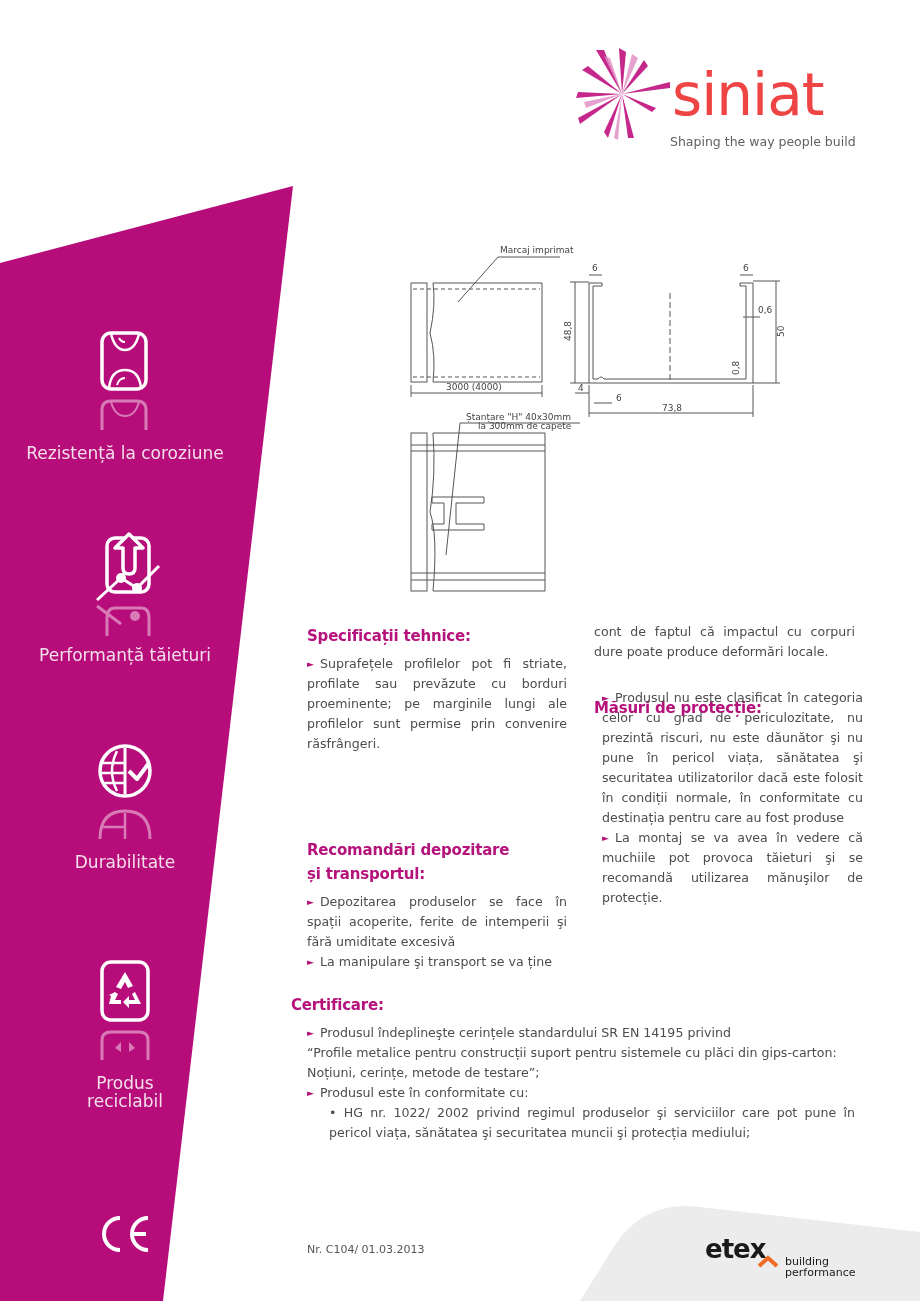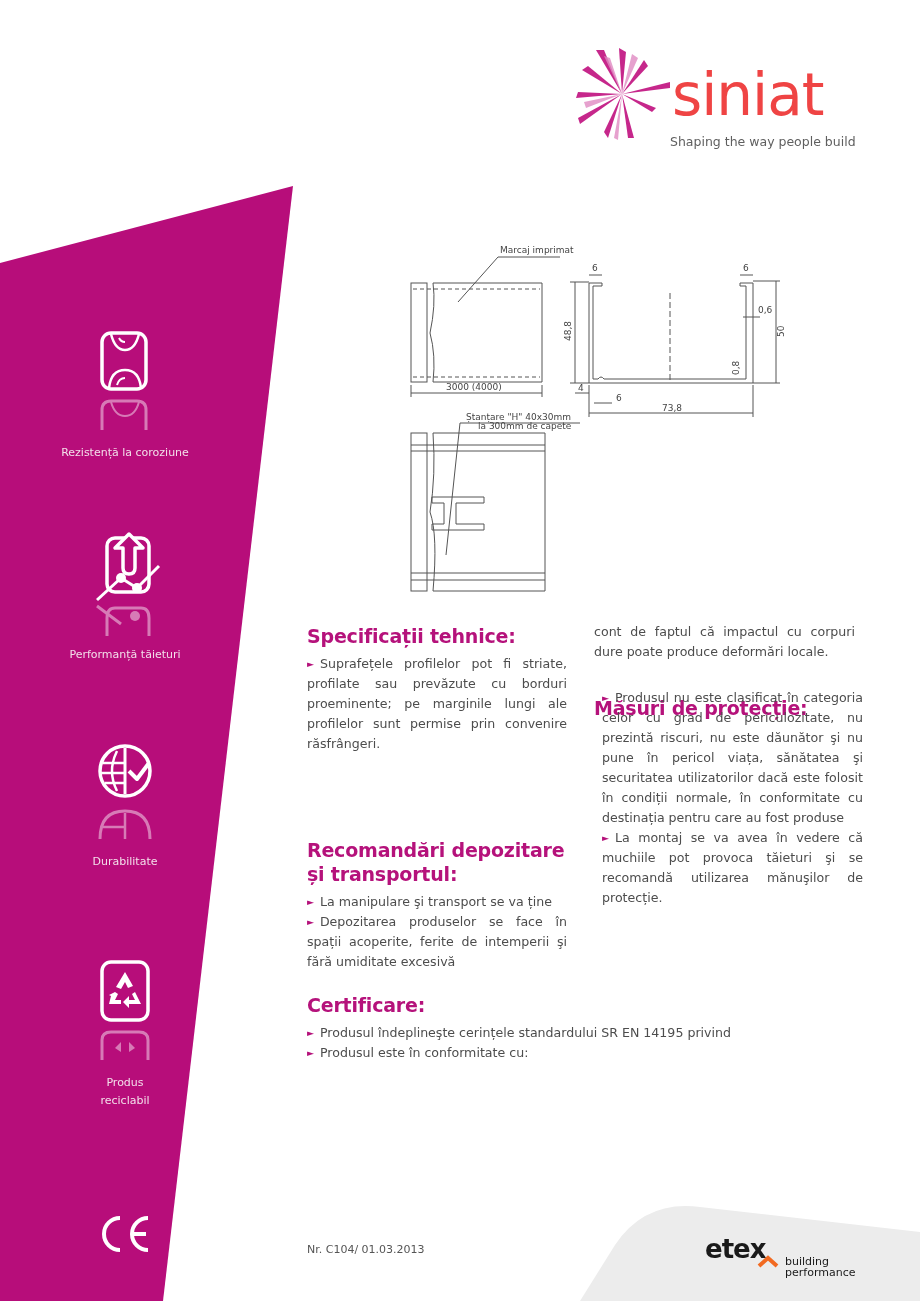--- a/index.html
+++ b/index.html
@@ -7,27 +7,27 @@
   .sidebar-bg { position: absolute; left: 0; top: 0; width: 920px; height: 1301px; }
   .footer-swoosh { position: absolute; left: 0; top: 0; width: 920px; height: 1301px; }
 
   .logo { position: absolute; left: 574px; top: 46px; width: 290px; height: 110px; }
   .logo-word { position: absolute; left: 98px; top: 20px; font-family: "DejaVu Sans", sans-serif; font-size: 58px; color: #ef4444; letter-spacing: -1px; line-height: 1; }
   .logo-tag { position: absolute; left: 96px; top: 88px; font-size: 12.5px; color: #5f5f5f; white-space: nowrap; }
   .logo-star { position: absolute; left: 0; top: 0; width: 100px; height: 100px; }
 
   .feature { position: absolute; left: 20px; width: 210px; text-align: center; color: #f6e6ef; }
   .feature-icon { display: block; margin: 0 auto; }
-  .feature-label { font-size: 11px; color: #f3dfea; line-height: 18px; display: block; }
+  .feature-label { font-size: 17px; color: #f3dfea; line-height: 18px; display: block; }
   .ce-mark { position: absolute; left: 98px; top: 1214px; }
 
   .drawing { position: absolute; left: 400px; top: 235px; width: 400px; height: 360px; }
   .dim { font-family: "DejaVu Sans", sans-serif; font-size: 9px; fill: #444; }
 
-  h2 { position: absolute; margin: 0; font-family: "DejaVu Sans", sans-serif; font-weight: bold; color: #b5127b; font-size: 19px; line-height: 24px; letter-spacing: -0.2px; }
+  h2 { position: absolute; margin: 0; font-family: "DejaVu Sans", sans-serif; font-weight: bold; color: #b5127b; font-size: 15px; line-height: 24px; letter-spacing: -0.2px; }
   .para { position: absolute; margin: 0; font-size: 12.6px; line-height: 20px; color: #4d4d4d; text-align: justify; }
   .para p { margin: 0; }
   .bullet { color: #b5127b; font-size: 9px; margin-right: 6px; vertical-align: 1px; }
   .col1 { left: 307px; width: 260px; }
   .col2 { left: 594px; width: 261px; }
   .cert { left: 307px; width: 548px; text-align: left; }
   .cert .indent { padding-left: 22px; text-align: justify; }
   .docno { position: absolute; left: 307px; top: 1243px; font-size: 11px; color: #555; }
   .etex { position: absolute; left: 705px; top: 1240px; height: 40px; }
   .etex-word { position: absolute; left: 0; top: -6px; font-size: 26px; font-weight: bold; color: #1a1a1a; letter-spacing: -1px; }
@@ -204,36 +204,38 @@
 
 <h2 style="left:307px; top:624px;">Specificații tehnice:</h2>
 <div class="para col1" style="top:654px;">
   <p><span class="bullet">►</span><span>Suprafețele profilelor pot fi striate, profilate sau prevăzute cu borduri proeminente; pe marginile lungi ale profilelor sunt permise prin convenire răsfrângeri.</span></p>
 </div>
 
 <h2 style="left:307px; top:838px;">
   <span>Recomandări depozitare</span><br><span>și transportul:</span>
 </h2>
 <div class="para col1" style="top:892px;">
+  <p><span class="bullet">►</span><span>Depozitarea produselor se face în spații acoperite, ferite de intemperii şi fără umiditate excesivă</span></p>
   <p><span class="bullet">►</span><span>La manipulare şi transport se va ține</span></p>
-  <p><span class="bullet">►</span><span>Depozitarea produselor se face în spații acoperite, ferite de intemperii şi fără umiditate excesivă</span></p>
 </div>
 
 <div class="para col2" style="top:622px;">cont de faptul că impactul cu corpuri dure poate produce deformări locale.</div>
 
 <h2 style="left:594px; top:696px;">Măsuri de protecție:</h2>
 <div class="para col2" style="top:688px;margin-left:8px;">
   <p><span class="bullet">►</span><span>Produsul nu este clasificat în categoria celor cu grad de periculozitate, nu prezintă riscuri, nu este dăunător şi nu pune în pericol viața, sănătatea şi securitatea utilizatorilor dacă este folosit în condiții normale, în conformitate cu destinația pentru care au fost produse</span></p>
   <p><span class="bullet">►</span><span>La montaj se va avea în vedere că muchiile pot provoca tăieturi şi se recomandă utilizarea mănuşilor de protecție.</span></p>
 </div>
 
-<h2 style="left:307px; top:993px;">Certificare:</h2>
+<h2 style="left:291px; top:993px;">Certificare:</h2>
 <div class="para cert" style="top:1023px;">
   <p><span class="bullet">►</span><span>Produsul îndeplineşte cerințele standardului SR EN 14195 privind</span></p>
+  <p>“Profile metalice pentru construcții suport pentru sistemele cu plăci din gips-carton: Noțiuni, cerințe, metode de testare”;</p>
   <p><span class="bullet">►</span><span>Produsul este în conformitate cu:</span></p>
+  <p class="indent">• HG nr. 1022/ 2002 privind regimul produselor şi serviciilor care pot pune în pericol viața, sănătatea şi securitatea muncii şi protecția mediului;</p>
 </div>
 
 <div class="docno">Nr. C104/ 01.03.2013</div>
 <div class="etex">
   <span class="etex-word">etex</span>
   <svg style="position:absolute; left:52px; top:14px;" width="22" height="14" viewBox="0 0 22 14">
     <polyline points="2,12 11,4 20,12" fill="none" stroke="#f26a21" stroke-width="4"></polyline>
   </svg>
   <div class="etex-sub">
     <span>building</span><br><span>performance</span>

